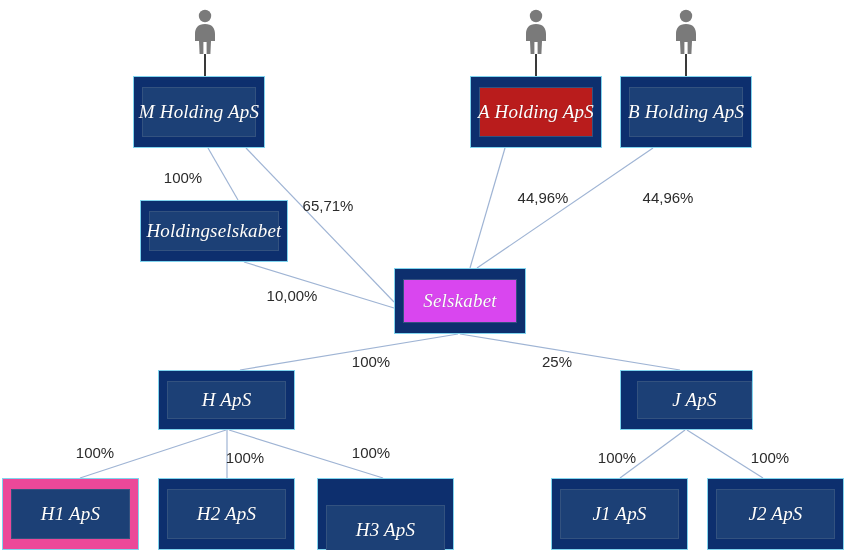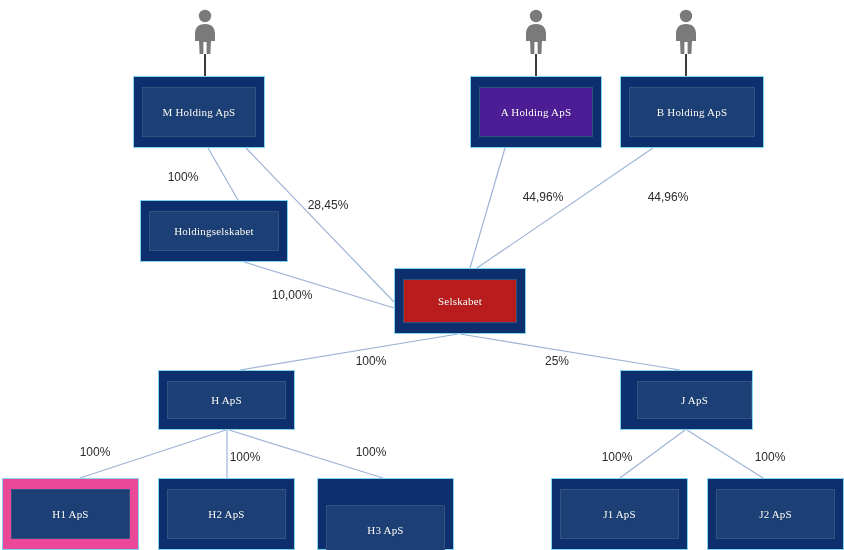--- a/index.html
+++ b/index.html
@@ -36,30 +36,31 @@
     width: calc(100% - 16px);
     height: calc(100% - 20px);
     background: #1c4076;
     border: 1px solid #33527f;
     display: flex;
     align-items: center;
     justify-content: center;
   }
   .node-label {
     color: #ffffff;
-    font-size: 11px;
+    font-size: 19px;
     letter-spacing: 0.2px;
     white-space: nowrap;
     text-shadow: 0 0 1px rgba(0,0,0,0.35);
+    font-style: italic;
   }
   .edge-label {
     position: absolute;
     color: #2b2b2b;
     font-family: "Liberation Sans", "DejaVu Sans", sans-serif;
-    font-size: 12px;
+    font-size: 15px;
     white-space: nowrap;
     transform: translate(-50%, -50%);
     text-align: center;
   }
   .person {
     position: absolute;
     width: 30px;
     height: 46px;
     transform: translateX(-50%);
   }
@@ -103,43 +104,43 @@
         </div>
       </div>
       <div class="stem" style="left: 536px; top: 54px; height: 22px;"></div>
       <div class="person" style="left: 536px; top: 8px;">
         <svg viewBox="0 0 30 46" width="30" height="46">
           <circle cx="15" cy="8" r="6.2" fill="#7a7a7a"></circle>
           <path d="M15 16 C8 16 5 20 5 26 L5 33 L9 33 L9.6 46 L13.4 46 L13.4 34 L16.6 34 L16.6 46 L20.4 46 L21 33 L25 33 L25 26 C25 20 22 16 15 16 Z" fill="#7a7a7a"></path>
         </svg>
       </div>
       <div class="node" style="left: 470px; top: 76px; width: 132px; height: 72px; background: rgb(13, 47, 110); border-color: rgb(127, 212, 239);">
-        <div class="node-inner" style="background: #4c1d95; align-items: center;">
+        <div class="node-inner" style="background: #b91c1c; align-items: center;">
           <span class="node-label">A Holding ApS</span>
         </div>
       </div>
       <div class="stem" style="left: 686px; top: 54px; height: 22px;"></div>
       <div class="person" style="left: 686px; top: 8px;">
         <svg viewBox="0 0 30 46" width="30" height="46">
           <circle cx="15" cy="8" r="6.2" fill="#7a7a7a"></circle>
           <path d="M15 16 C8 16 5 20 5 26 L5 33 L9 33 L9.6 46 L13.4 46 L13.4 34 L16.6 34 L16.6 46 L20.4 46 L21 33 L25 33 L25 26 C25 20 22 16 15 16 Z" fill="#7a7a7a"></path>
         </svg>
       </div>
-      <div class="node" style="left: 620px; top: 76px; width: 144px; height: 72px; background: rgb(13, 47, 110); border-color: rgb(127, 212, 239);">
+      <div class="node" style="left: 620px; top: 76px; width: 132px; height: 72px; background: rgb(13, 47, 110); border-color: rgb(127, 212, 239);">
         <div class="node-inner" style="background: rgb(28, 64, 118);">
           <span class="node-label">B Holding ApS</span>
         </div>
       </div>
       <div class="node" style="left: 140px; top: 200px; width: 148px; height: 62px; background: rgb(13, 47, 110); border-color: rgb(127, 212, 239);">
         <div class="node-inner" style="background: rgb(28, 64, 118);">
           <span class="node-label">Holdingselskabet</span>
         </div>
       </div>
       <div class="node" style="left: 394px; top: 268px; width: 132px; height: 66px; background: rgb(13, 47, 110); border-color: rgb(127, 212, 239);">
-        <div class="node-inner" style="background: #b91c1c;">
+        <div class="node-inner" style="background: #d946ef;">
           <span class="node-label">Selskabet</span>
         </div>
       </div>
       <div class="node" style="left: 158px; top: 370px; width: 137px; height: 60px; background: rgb(13, 47, 110); border-color: rgb(127, 212, 239);">
         <div class="node-inner" style="background: rgb(28, 64, 118);">
           <span class="node-label">H ApS</span>
         </div>
       </div>
       <div class="node" style="left: 620px; top: 370px; width: 133px; height: 60px; background: rgb(13, 47, 110); border-color: rgb(127, 212, 239);">
         <div class="node-inner" style="background: rgb(28, 64, 118); margin-left: 16px;">
@@ -167,21 +168,21 @@
         </div>
       </div>
       <div class="node" style="left: 707px; top: 478px; width: 137px; height: 72px; background: rgb(13, 47, 110); border-color: rgb(127, 212, 239);">
         <div class="node-inner" style="background: rgb(28, 64, 118); text-align: right;">
           <span class="node-label">J2 ApS</span>
         </div>
       </div>
     </div>
   <div id="label-layer">
       <div class="edge-label" style="left: 183px; top: 177px; color: rgb(43, 43, 43);">100%</div>
-      <div class="edge-label" style="left: 328px; top: 205px; color: rgb(43, 43, 43);">28,45%</div>
+      <div class="edge-label" style="left: 328px; top: 205px; color: rgb(43, 43, 43);">65,71%</div>
       <div class="edge-label" style="left: 292px; top: 295px; color: rgb(43, 43, 43);">10,00%</div>
       <div class="edge-label" style="left: 543px; top: 197px; color: rgb(43, 43, 43);">44,96%</div>
       <div class="edge-label" style="left: 668px; top: 197px; color: rgb(43, 43, 43);">44,96%</div>
       <div class="edge-label" style="left: 371px; top: 361px; color: rgb(43, 43, 43);">100%</div>
       <div class="edge-label" style="left: 557px; top: 361px; color: rgb(43, 43, 43);">25%</div>
       <div class="edge-label" style="left: 95px; top: 452px; color: rgb(43, 43, 43);">100%</div>
       <div class="edge-label" style="left: 245px; top: 457px; color: rgb(43, 43, 43);">100%</div>
       <div class="edge-label" style="left: 371px; top: 452px; color: rgb(43, 43, 43);">100%</div>
       <div class="edge-label" style="left: 617px; top: 457px; color: rgb(43, 43, 43);">100%</div>
       <div class="edge-label" style="left: 770px; top: 457px; color: rgb(43, 43, 43);">100%</div>

